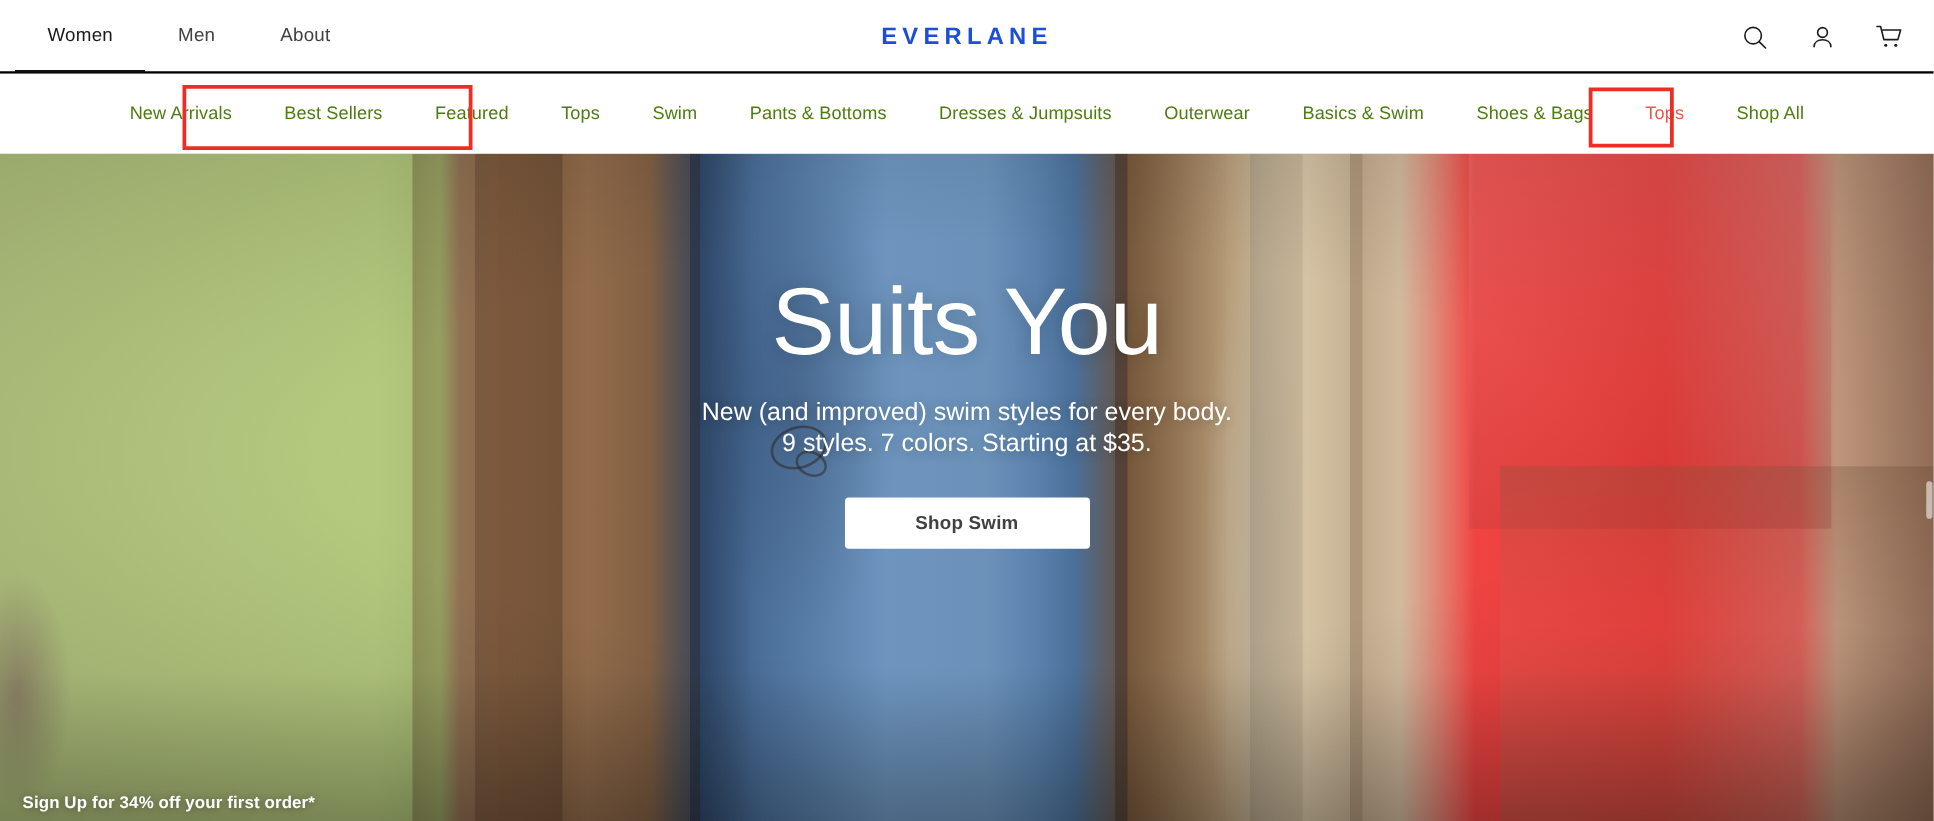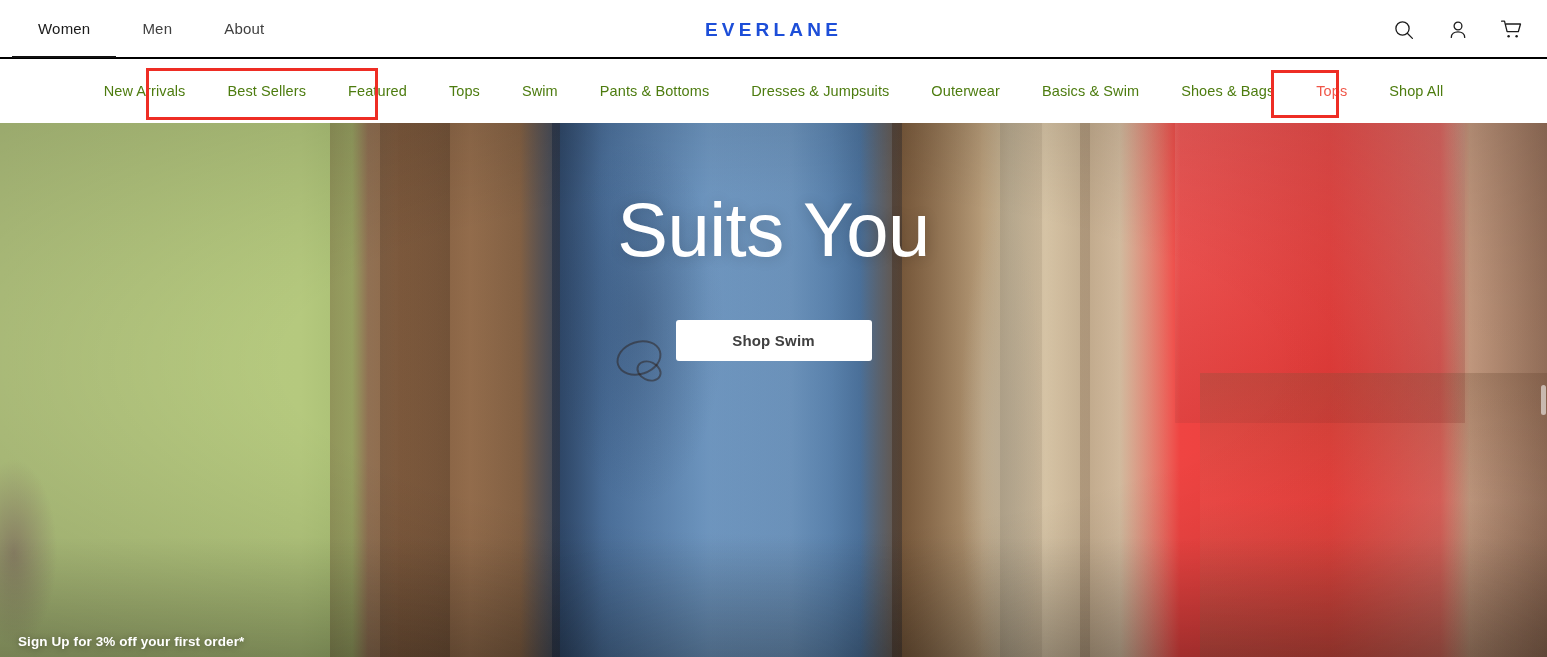--- a/index.html
+++ b/index.html
@@ -216,21 +216,21 @@
 
   
   .hero-copy {
     position: absolute;
     left: 0; right: 0; top: 0;
     text-align: center;
     z-index: 8;
     color: #ffffff;
   }
   .hero-title {
-    margin-top: 69px;
+    margin-top: 97px;
     font-size: 76px;
     font-weight: 300;
     letter-spacing: -0.5px;
     line-height: 1.0;
     text-shadow: 0 1px 14px rgba(0,0,0,.18);
   }
   .hero-sub {
     margin-top: 22px;
     font-size: 20px;
     font-weight: 400;
@@ -352,24 +352,26 @@
     <div class="shade s-torso-r"></div>
     <div class="shade s-edge-r"></div>
     <div class="tattoo t1"></div>
     <div class="tattoo t2"></div>
     <div class="shade s-vignette"></div>
     <div class="shade s-bottom"></div>
 
     <div class="hero-copy">
       <div class="hero-title">Suits You</div>
       <div class="hero-sub">
+        <div>New (and improved) swim styles for every body.</div>
+        <div>9 styles. 7 colors. Starting at $35.</div>
       </div>
       <button class="hero-cta">Shop Swim</button>
     </div>
 
-    <div class="signup">Sign Up for 3% off your first order*</div>
+    <div class="signup">Sign Up for 34% off your first order*</div>
 
     <div class="scrollbar">
       <div class="scroll-thumb"></div>
     </div>
   </div>
 
 </div>
 
 </body></html>

